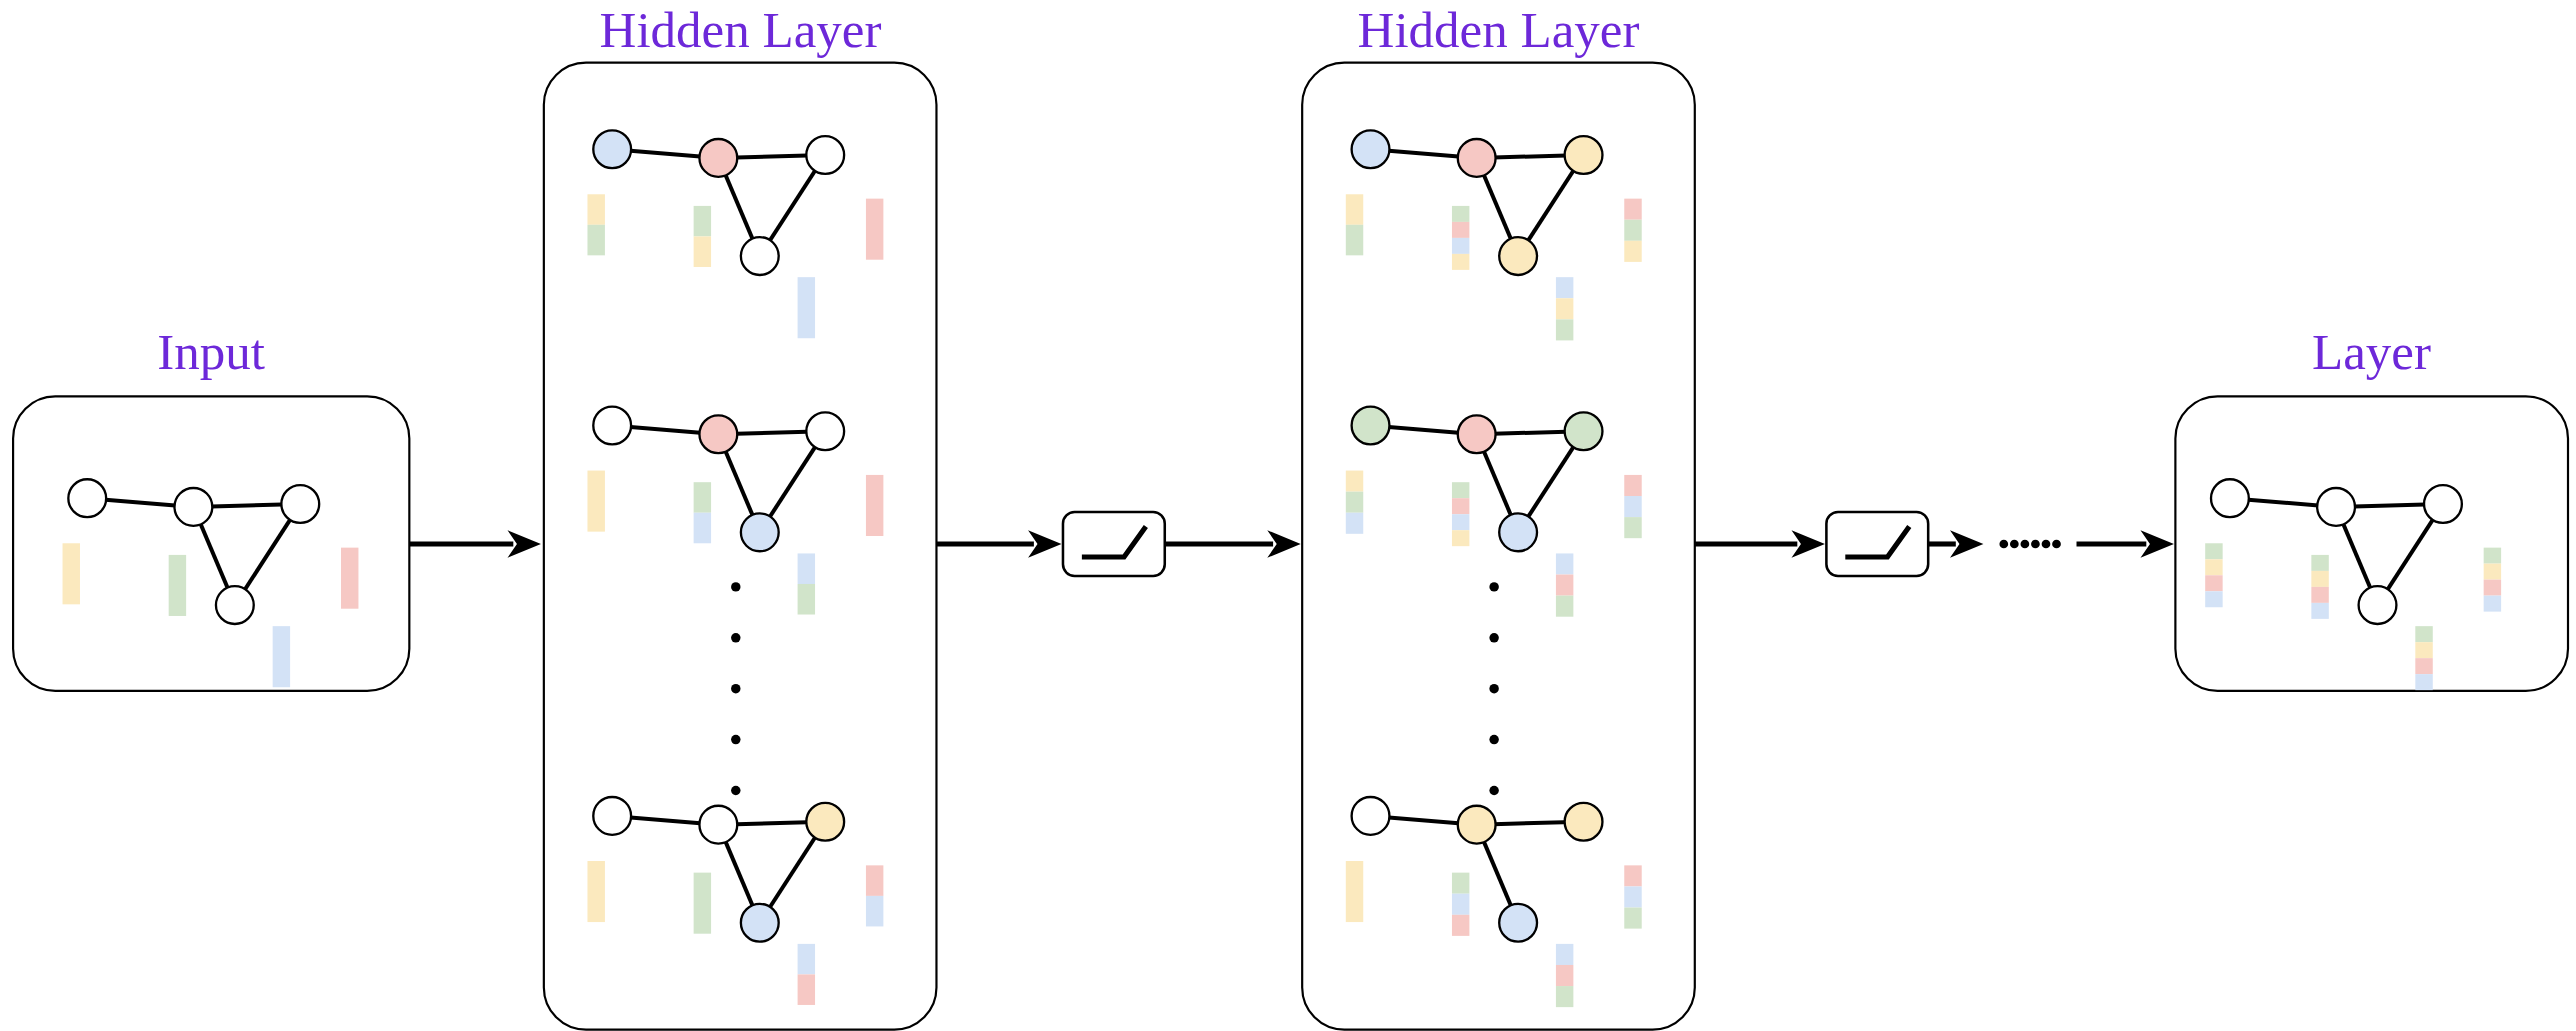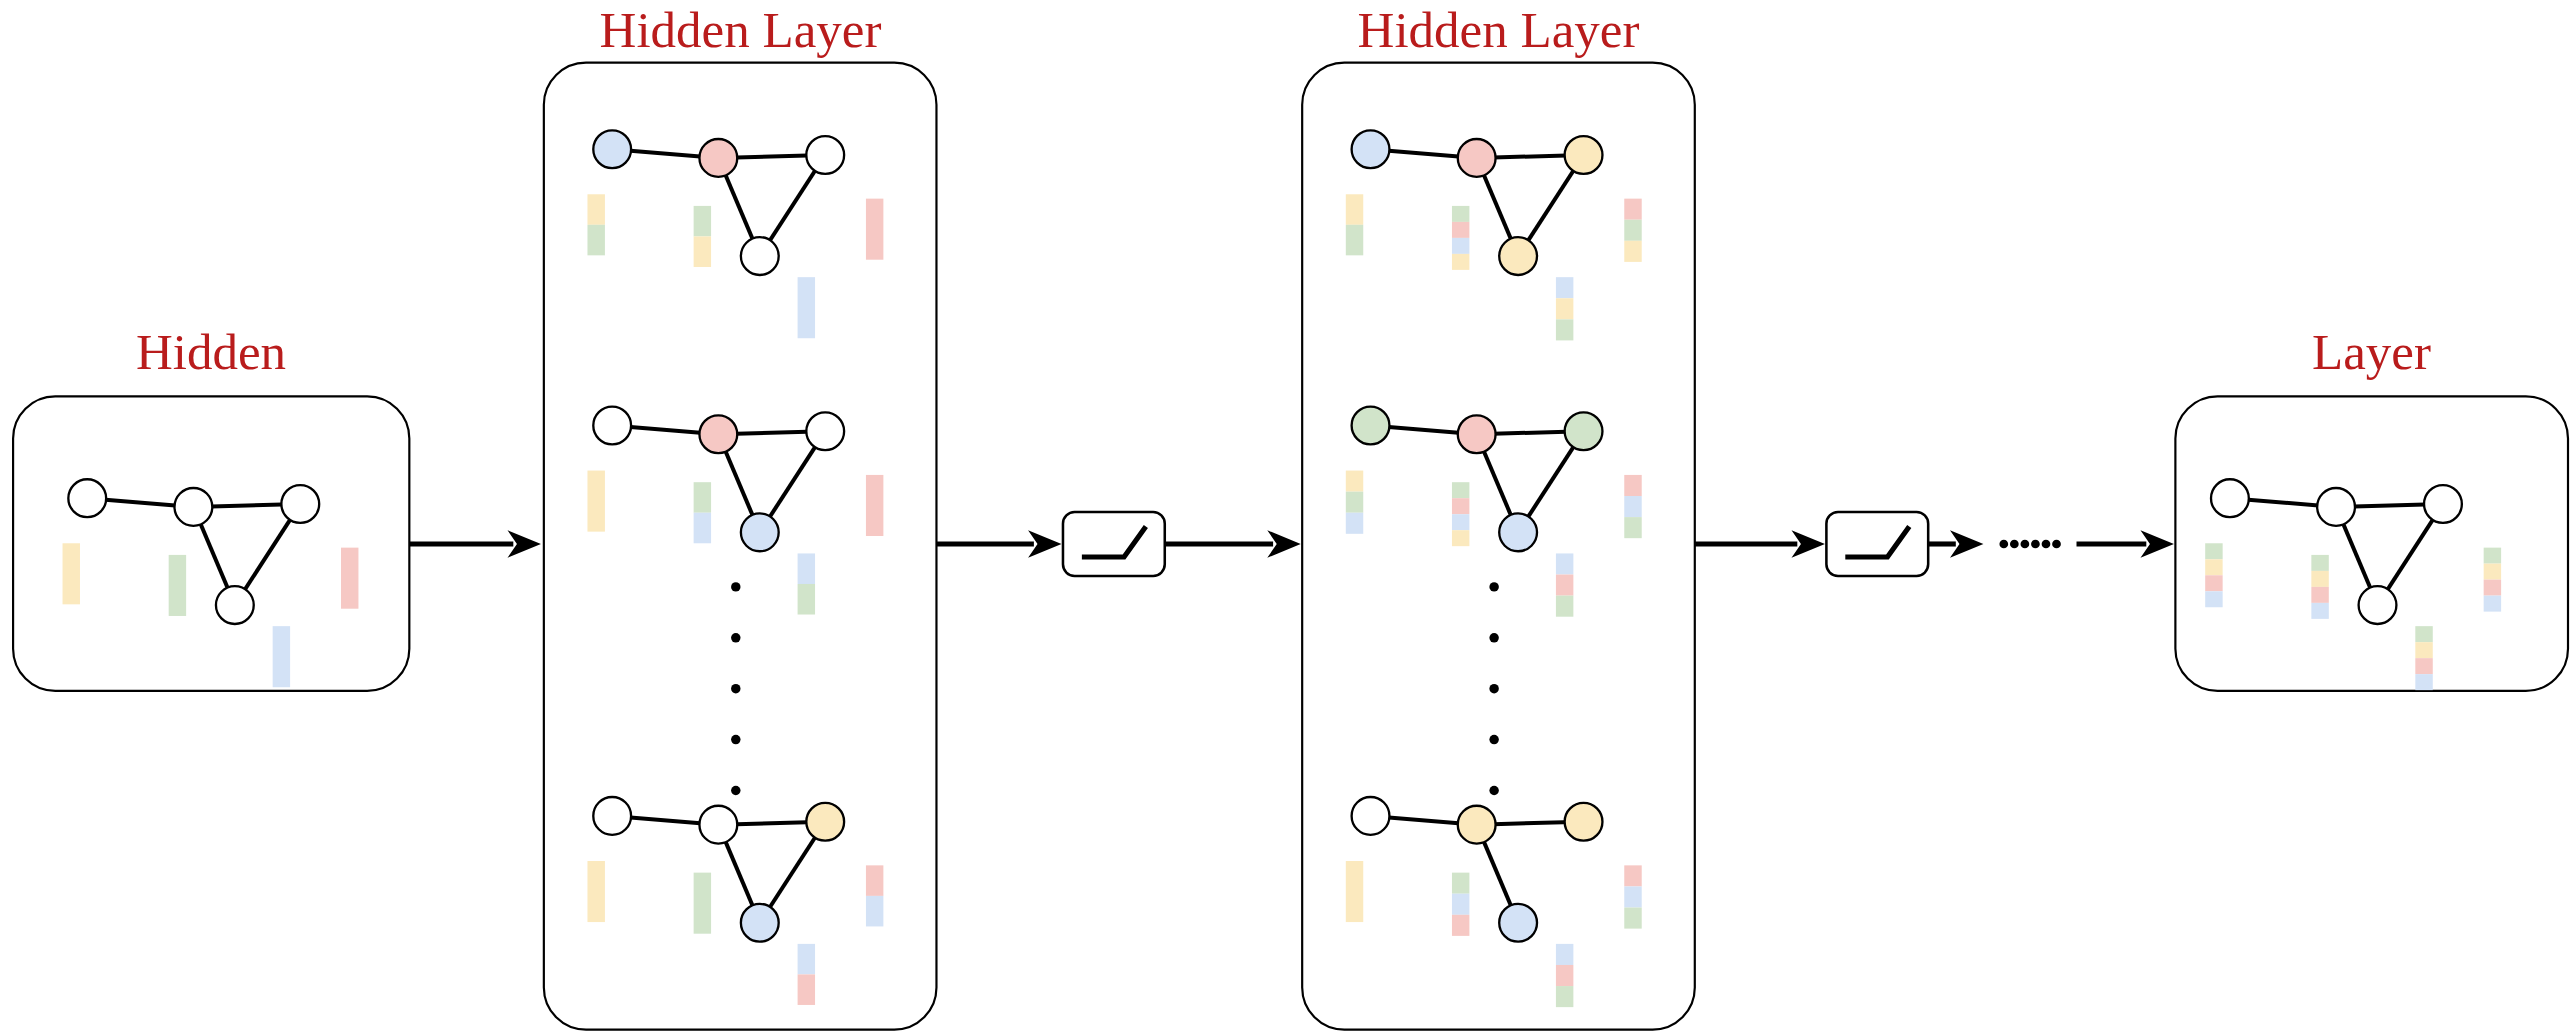--- a/index.html
+++ b/index.html
@@ -1,31 +1,31 @@
 <!DOCTYPE html>
 <html style="font-size:11.6px"><head>
 <meta charset="utf-8">
 <style>
   html,body{margin:0;padding:0;background:#ffffff;}
   #stage{position:relative;width:2576px;height:1032px;background:#ffffff;overflow:hidden;
          font-family:"Liberation Serif","DejaVu Serif",serif;}
-  .layer-label{position:absolute;font-size:51px;line-height:52px;color:#b91c1c;text-align:center;
+  .layer-label{position:absolute;font-size:51px;line-height:52px;color:#6d28d9;text-align:center;
                font-family:"Liberation Serif","DejaVu Serif",serif;}
   #label-input  {left:13px;  top:326px; width:396px;}
   #label-hidden1{left:544px; top:4.4px;  width:393px;}
   #label-hidden2{left:1302px;top:4.4px;  width:393px;}
   #label-output {left:2175px;top:326px; width:393px;}
   #diagram-svg{position:absolute;left:0;top:0;}
 </style>
 </head>
 <body>
 
 <div id="stage">
 
-  <div class="layer-label" id="label-input">Hidden</div>
+  <div class="layer-label" id="label-input">Input</div>
   <div class="layer-label" id="label-hidden1">Hidden Layer</div>
   <div class="layer-label" id="label-hidden2">Hidden Layer</div>
   <div class="layer-label" id="label-output">Layer</div>
 
   <svg id="diagram-svg" width="2576" height="1032" viewBox="0 0 3543 1419" xmlns="http://www.w3.org/2000/svg">
       <rect x="18" y="545" width="545" height="405" rx="58" ry="58" fill="#fff" stroke="#000000" stroke-width="3"></rect>
       <rect x="748" y="86" width="540" height="1330" rx="58" ry="58" fill="#fff" stroke="#000000" stroke-width="3"></rect>
       <rect x="1791" y="86" width="540" height="1330" rx="58" ry="58" fill="#fff" stroke="#000000" stroke-width="3"></rect>
       <rect x="2992" y="545" width="540" height="405" rx="58" ry="58" fill="#fff" stroke="#000000" stroke-width="3"></rect>
       <g>

